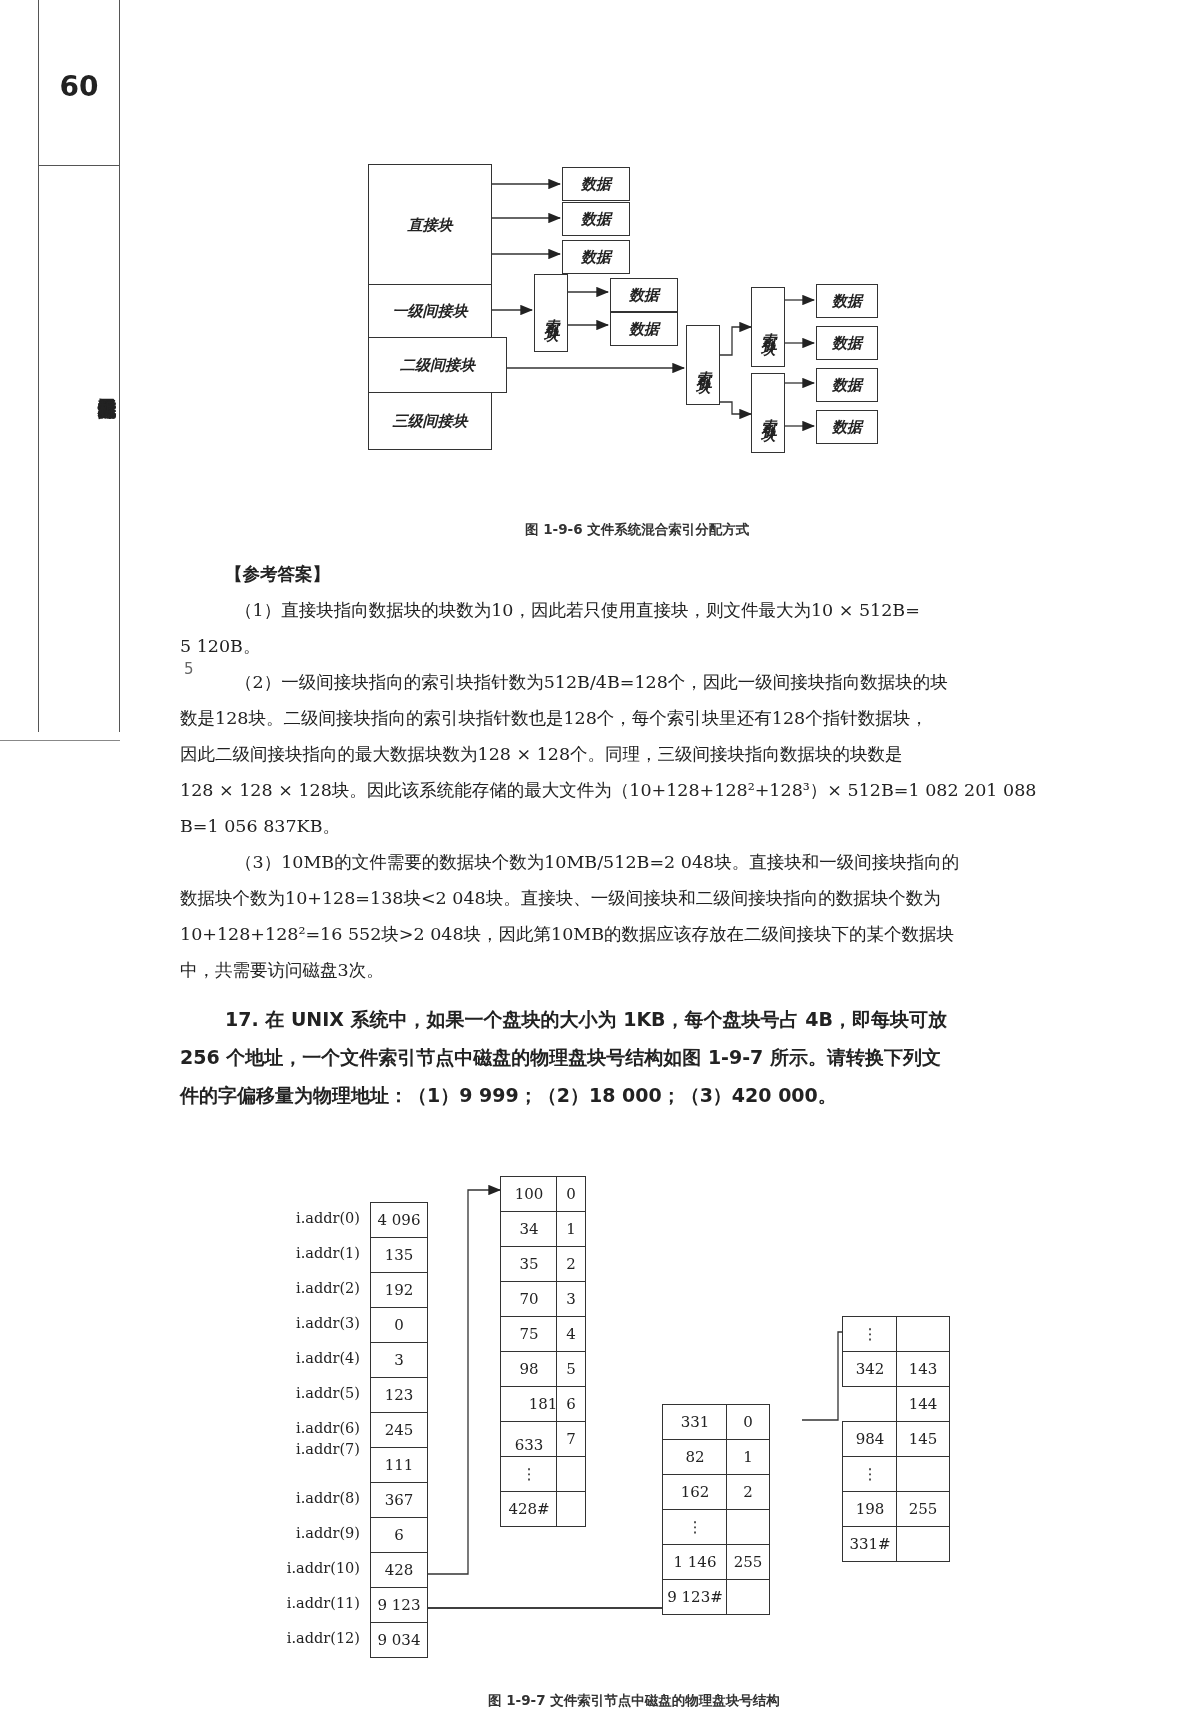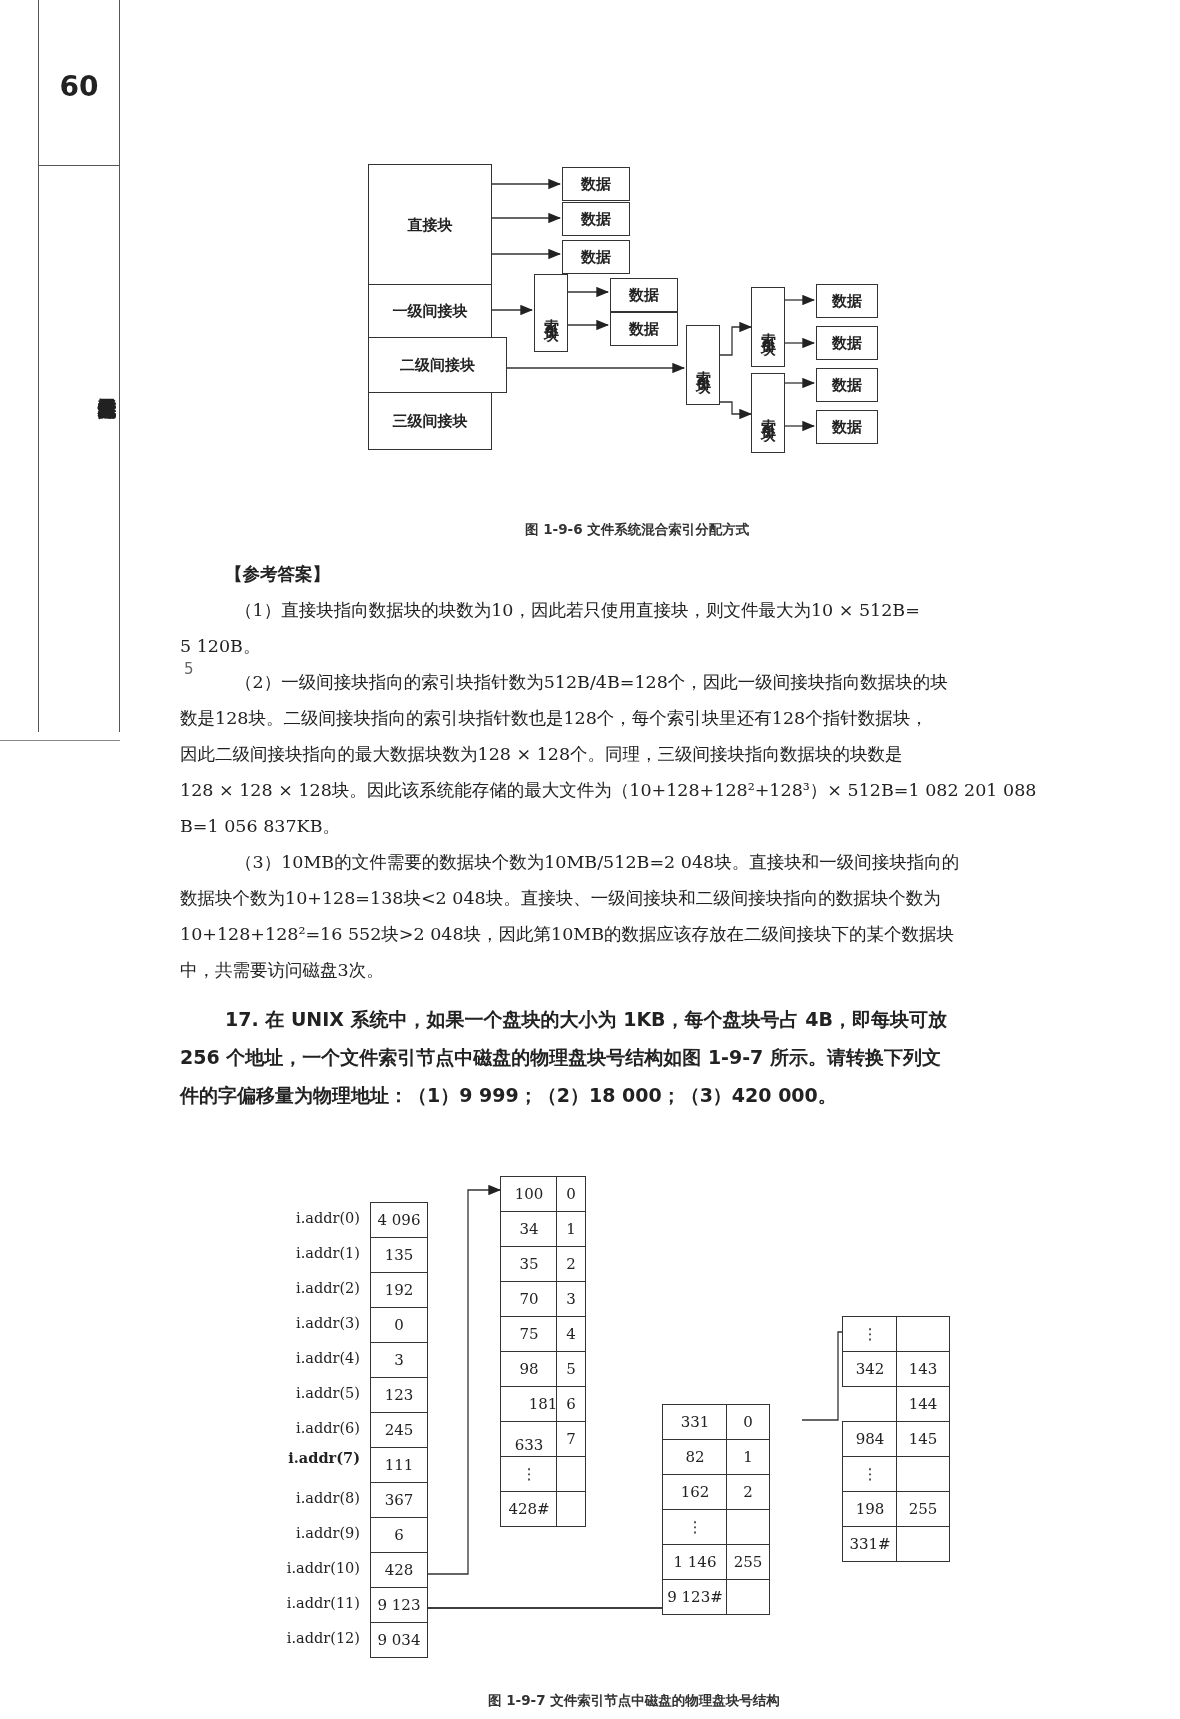--- a/index.html
+++ b/index.html
@@ -12,21 +12,21 @@
                  font-family:"DejaVu Sans","Liberation Sans",sans-serif; font-weight:bold; font-size:28px; color:#222;}
   .sidebar .vtitle { position:absolute; left:0; width:100%; top:385px; text-align:center;
                  font-family:"DejaVu Sans","Liberation Sans",sans-serif; font-weight:bold; font-size:18px;
                  line-height:23px; writing-mode:vertical-rl; text-orientation:upright; color:#222;
                  margin:0 auto; display:flex; justify-content:center;}
   .sidebar-bottom { position:absolute; left:0; top:740px; width:120px; height:1px; border-top:1px solid #888; }
   .pn-mark { position:absolute; left:184px; top:660px; font-size:15px; color:#666; font-family:"DejaVu Sans",sans-serif;}
 
   .diag1 { position:absolute; left:400px; top:170px; width:580px; height:330px; }
   .box { position:absolute; border:1.5px solid #333; box-sizing:border-box; display:flex;
-         align-items:center; justify-content:center; font-size:15px; font-family:"DejaVu Sans",sans-serif; color:#222; font-weight:bold; background:#fff;}
+         align-items:center; justify-content:center; font-size:15px; font-family:"DejaVu Sans",sans-serif; color:#222; font-weight:bold; background:#fff;font-style:italic;}
   .vbox { writing-mode:vertical-rl; text-orientation:upright; letter-spacing:4px; }
   .caption { position:absolute; font-family:"DejaVu Sans","Liberation Sans",sans-serif; font-size:13.5px; font-weight:bold; color:#333; }
 
   .text { position:absolute; left:180px; width:990px; font-size:17.5px; line-height:36px; color:#222; }
   .text p { margin:0; }
   .indent { text-indent:55px; }
   .heading { font-weight:bold; text-indent:45px; }
   .q17 { font-family:"DejaVu Sans","Liberation Sans",sans-serif; font-weight:bold; font-size:19px; line-height:38px; }
   .q17 p { margin:0; text-indent:45px; }
 
@@ -141,21 +141,21 @@
     <div class="lbl" style="left:-40px;top:100px;">i.addr(2)</div>
     <div class="cell" style="left:70px;top:92px;width:58px;height:36px;">192</div>
     <div class="lbl" style="left:-40px;top:135px;">i.addr(3)</div>
     <div class="cell" style="left:70px;top:127px;width:58px;height:36px;">0</div>
     <div class="lbl" style="left:-40px;top:170px;">i.addr(4)</div>
     <div class="cell" style="left:70px;top:162px;width:58px;height:36px;">3</div>
     <div class="lbl" style="left:-40px;top:205px;">i.addr(5)</div>
     <div class="cell" style="left:70px;top:197px;width:58px;height:36px;">123</div>
     <div class="lbl" style="left:-40px;top:240px;">i.addr(6)</div>
     <div class="cell" style="left:70px;top:232px;width:58px;height:36px;">245</div>
-    <div class="lbl" style="left:-40px;top:269px;font-weight:bold;">i.addr(7)</div>
+    <div class="lbl" style="left:-40px;top:261px;">i.addr(7)</div>
     <div class="cell" style="left:70px;top:267px;width:58px;height:36px;">111</div>
     <div class="lbl" style="left:-40px;top:310px;">i.addr(8)</div>
     <div class="cell" style="left:70px;top:302px;width:58px;height:36px;">367</div>
     <div class="lbl" style="left:-40px;top:345px;">i.addr(9)</div>
     <div class="cell" style="left:70px;top:337px;width:58px;height:36px;">6</div>
     <div class="lbl" style="left:-40px;top:380px;">i.addr(10)</div>
     <div class="cell" style="left:70px;top:372px;width:58px;height:36px;">428</div>
     <div class="lbl" style="left:-40px;top:415px;">i.addr(11)</div>
     <div class="cell" style="left:70px;top:407px;width:58px;height:36px;">9 123</div>
     <div class="lbl" style="left:-40px;top:450px;">i.addr(12)</div>

